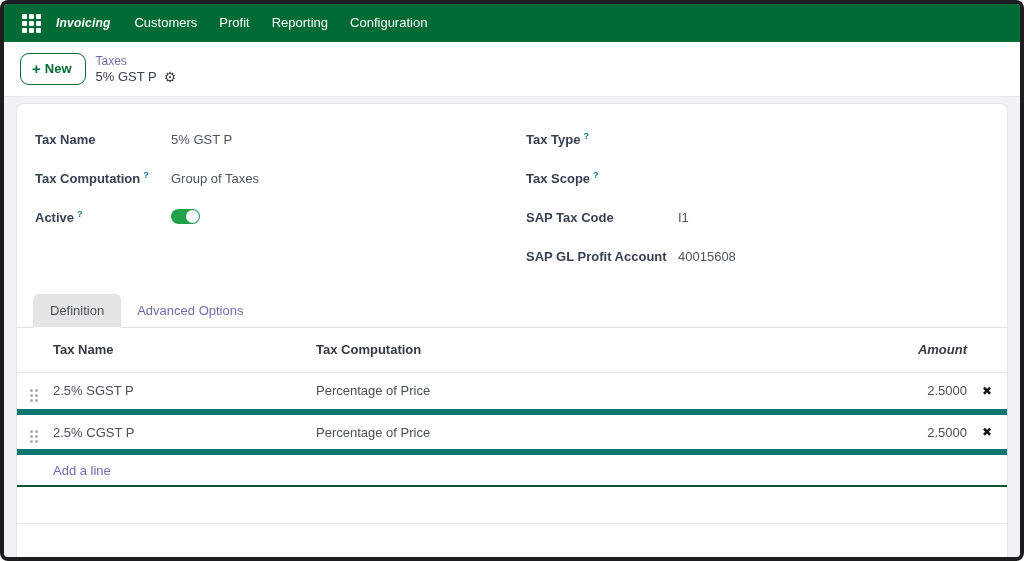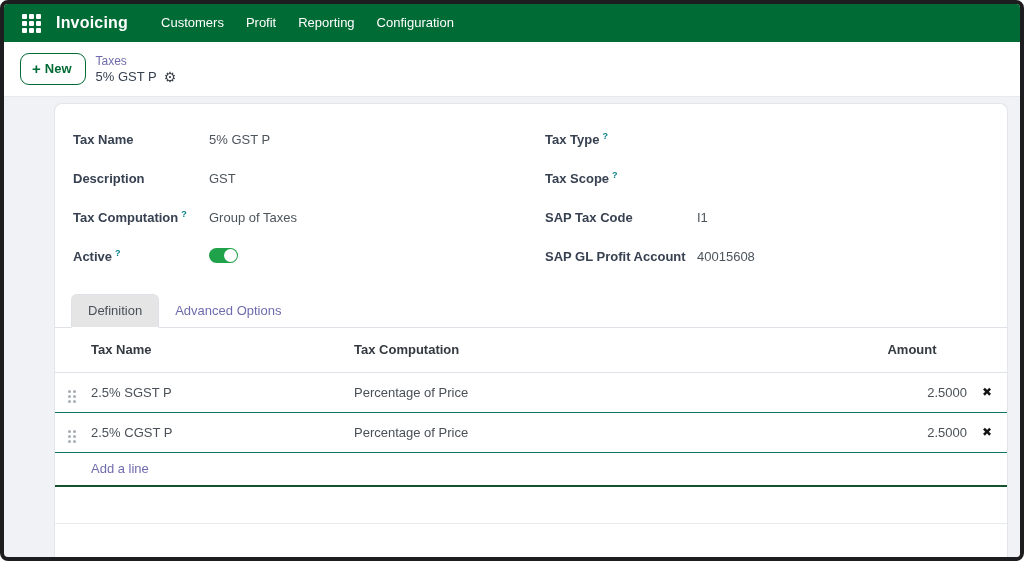--- a/index.html
+++ b/index.html
@@ -30,22 +30,22 @@
     display: inline-grid;
     grid-template-columns: repeat(3, 5px);
     grid-template-rows: repeat(3, 5px);
     gap: 2px;
     align-content: center; justify-content: center;
     cursor: pointer;
     margin-right: 14px;
   }
   .apps-btn i { background: #fff; border-radius: 1px; display: block; }
   .brand {
-    font-size: 16px; font-weight: 600; letter-spacing: .2px;
-    margin-right: 22px; cursor: pointer;
+    font-size: 12px; font-weight: 600; letter-spacing: .2px;
+    margin-right: 13px; cursor: pointer; font-style: italic;
   }
   .nav-item {
     font-size: 13px; padding: 8px 11px; line-height: 38px;
     cursor: pointer; color: #fff; white-space: nowrap;
   }
 
   
   .control-panel {
     flex: 0 0 55px; height: 55px;
     background: #fff;
@@ -71,21 +71,20 @@
   }
   .gear { font-size: 14px; color: #3b4248; cursor: pointer; line-height: 14px; }
 
   
   .page {
     flex: 1 1 auto;
     background: #f0f2f5;
     padding: 6px 12px 0 12px;
     overflow: hidden;
     display: flex;
-    margin-left: 38px;
   }
   .sheet {
     background: #fff;
     border: 1px solid #e2e5e9;
     border-bottom: none;
     border-radius: 8px 8px 0 0;
     width: 100%;
     display: flex; flex-direction: column;
   }
 
@@ -144,22 +143,22 @@
   
   table.lines { width: 100%; border-collapse: collapse; table-layout: fixed; }
   table.lines th, table.lines td { font-size: 13px; padding: 0; }
   .col-handle { width: 36px; }
   .col-name   { width: 263px; }
   .col-comp   { width: auto; }
   .col-amount { width: 110px; }
   .col-del    { width: 40px; }
   thead tr { height: 44px; border-bottom: 1px solid #dfe3e7; }
   th { text-align: left; color: #343a40; font-weight: 700; vertical-align: middle; padding-top: 8px; }
-  th.num { text-align: center; }
-  tbody tr.data-row { height: 40px; border-bottom: 1px solid #0f766e; }
+  th.num { text-align: right; font-style: italic; }
+  tbody tr.data-row { height: 40px; border-bottom: 6px solid #0f766e; }
   td { vertical-align: middle; color: #495057; }
   td.num { text-align: right; }
   .drag-handle {
     display: inline-grid;
     grid-template-columns: repeat(2, 3px);
     grid-template-rows: repeat(3, 3px);
     gap: 2px;
     margin-left: 13px; cursor: grab;
   }
   .drag-handle i { background: #a6adb4; border-radius: 50%; display: block; }
@@ -210,24 +209,20 @@
   </div>
 
   <div class="page">
     <div class="sheet">
 
       <div class="form-grid">
         <div class="col-left">
           <div class="field-row">
             <span class="field-label"><span>Tax Name</span><span class="help-mark"></span></span>
             <span class="field-value">5% GST P</span>
-          </div>
-          <div class="field-row">
-            <span class="field-label"><span>Description</span><span class="help-mark"></span></span>
-            <span class="field-value">GST</span>
           </div>
           <div class="field-row">
             <span class="field-label"><span>Tax Computation</span><span class="help-mark">?</span></span>
             <span class="field-value">Group of Taxes</span>
           </div>
           <div class="field-row">
             <span class="field-label"><span>Active</span><span class="help-mark">?</span></span>
             <span>
               <span class="toggle"><span class="knob"></span></span>
             </span>

